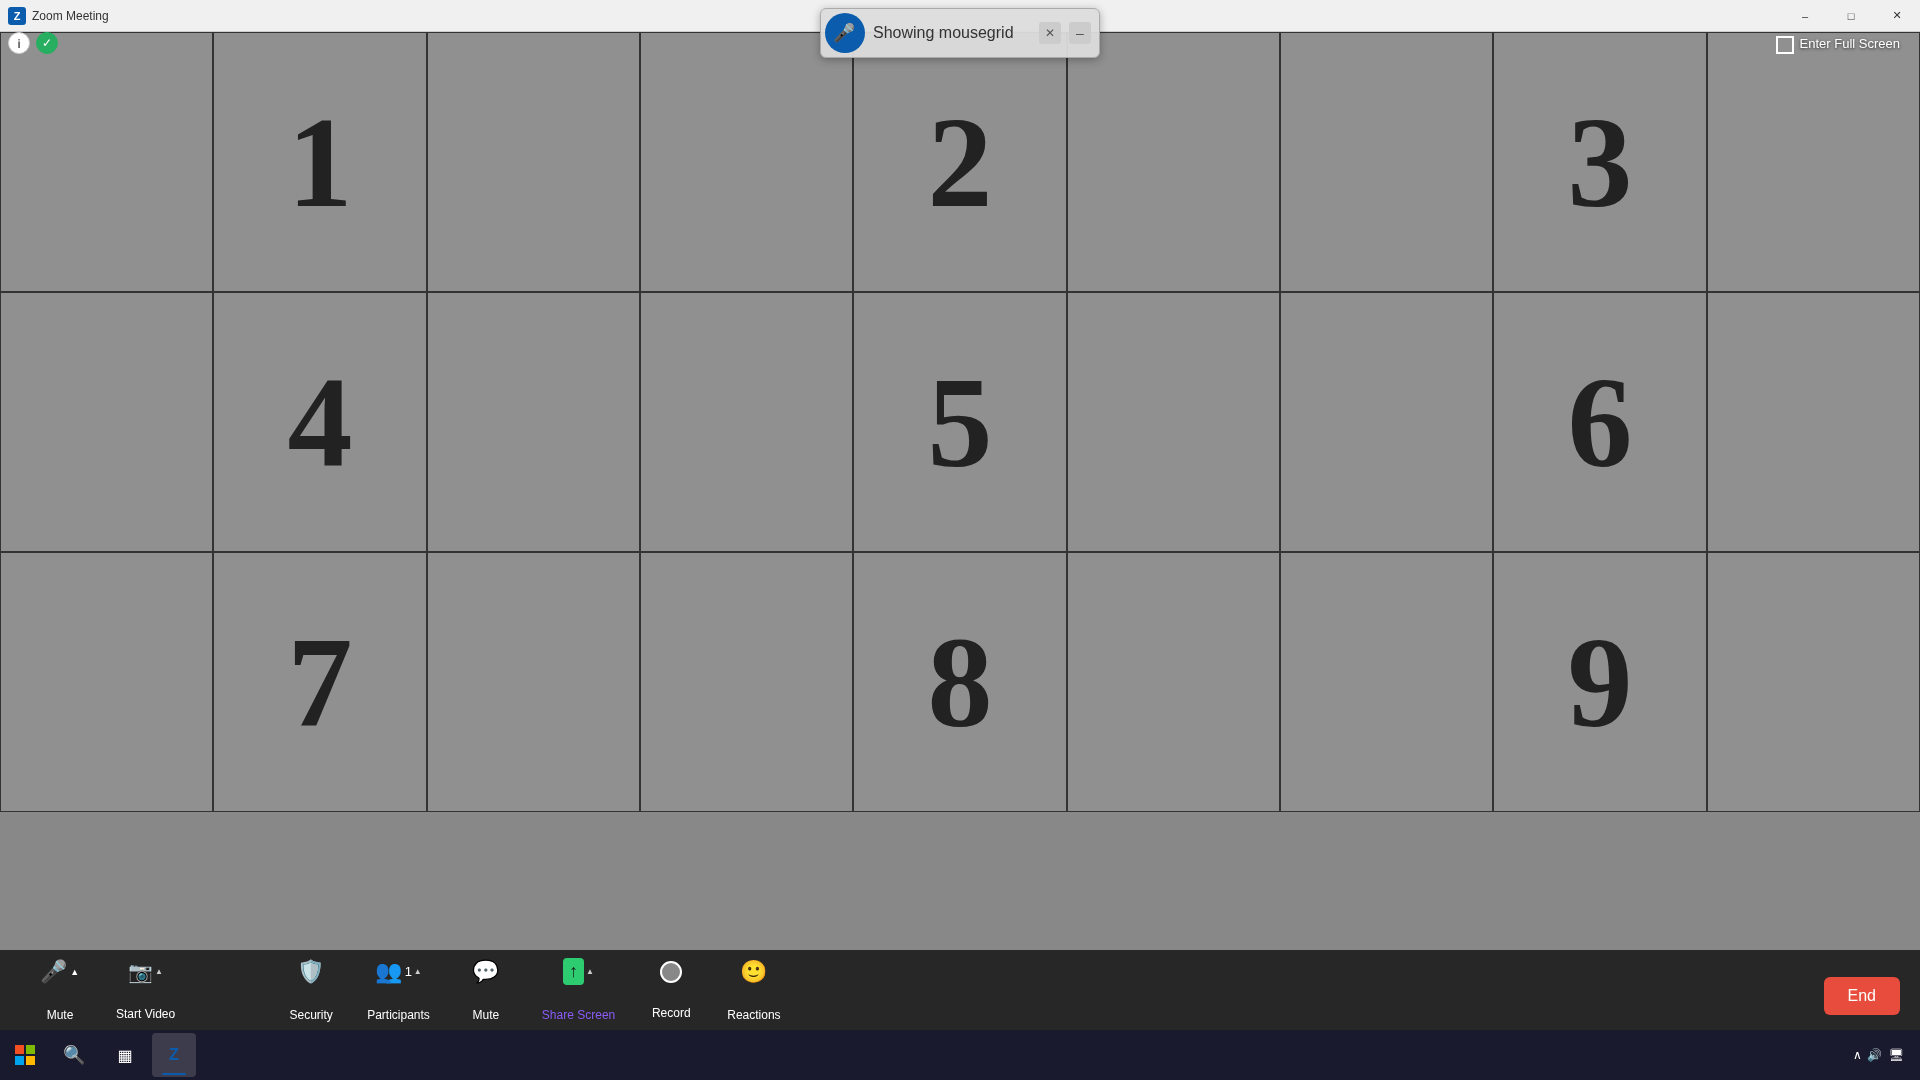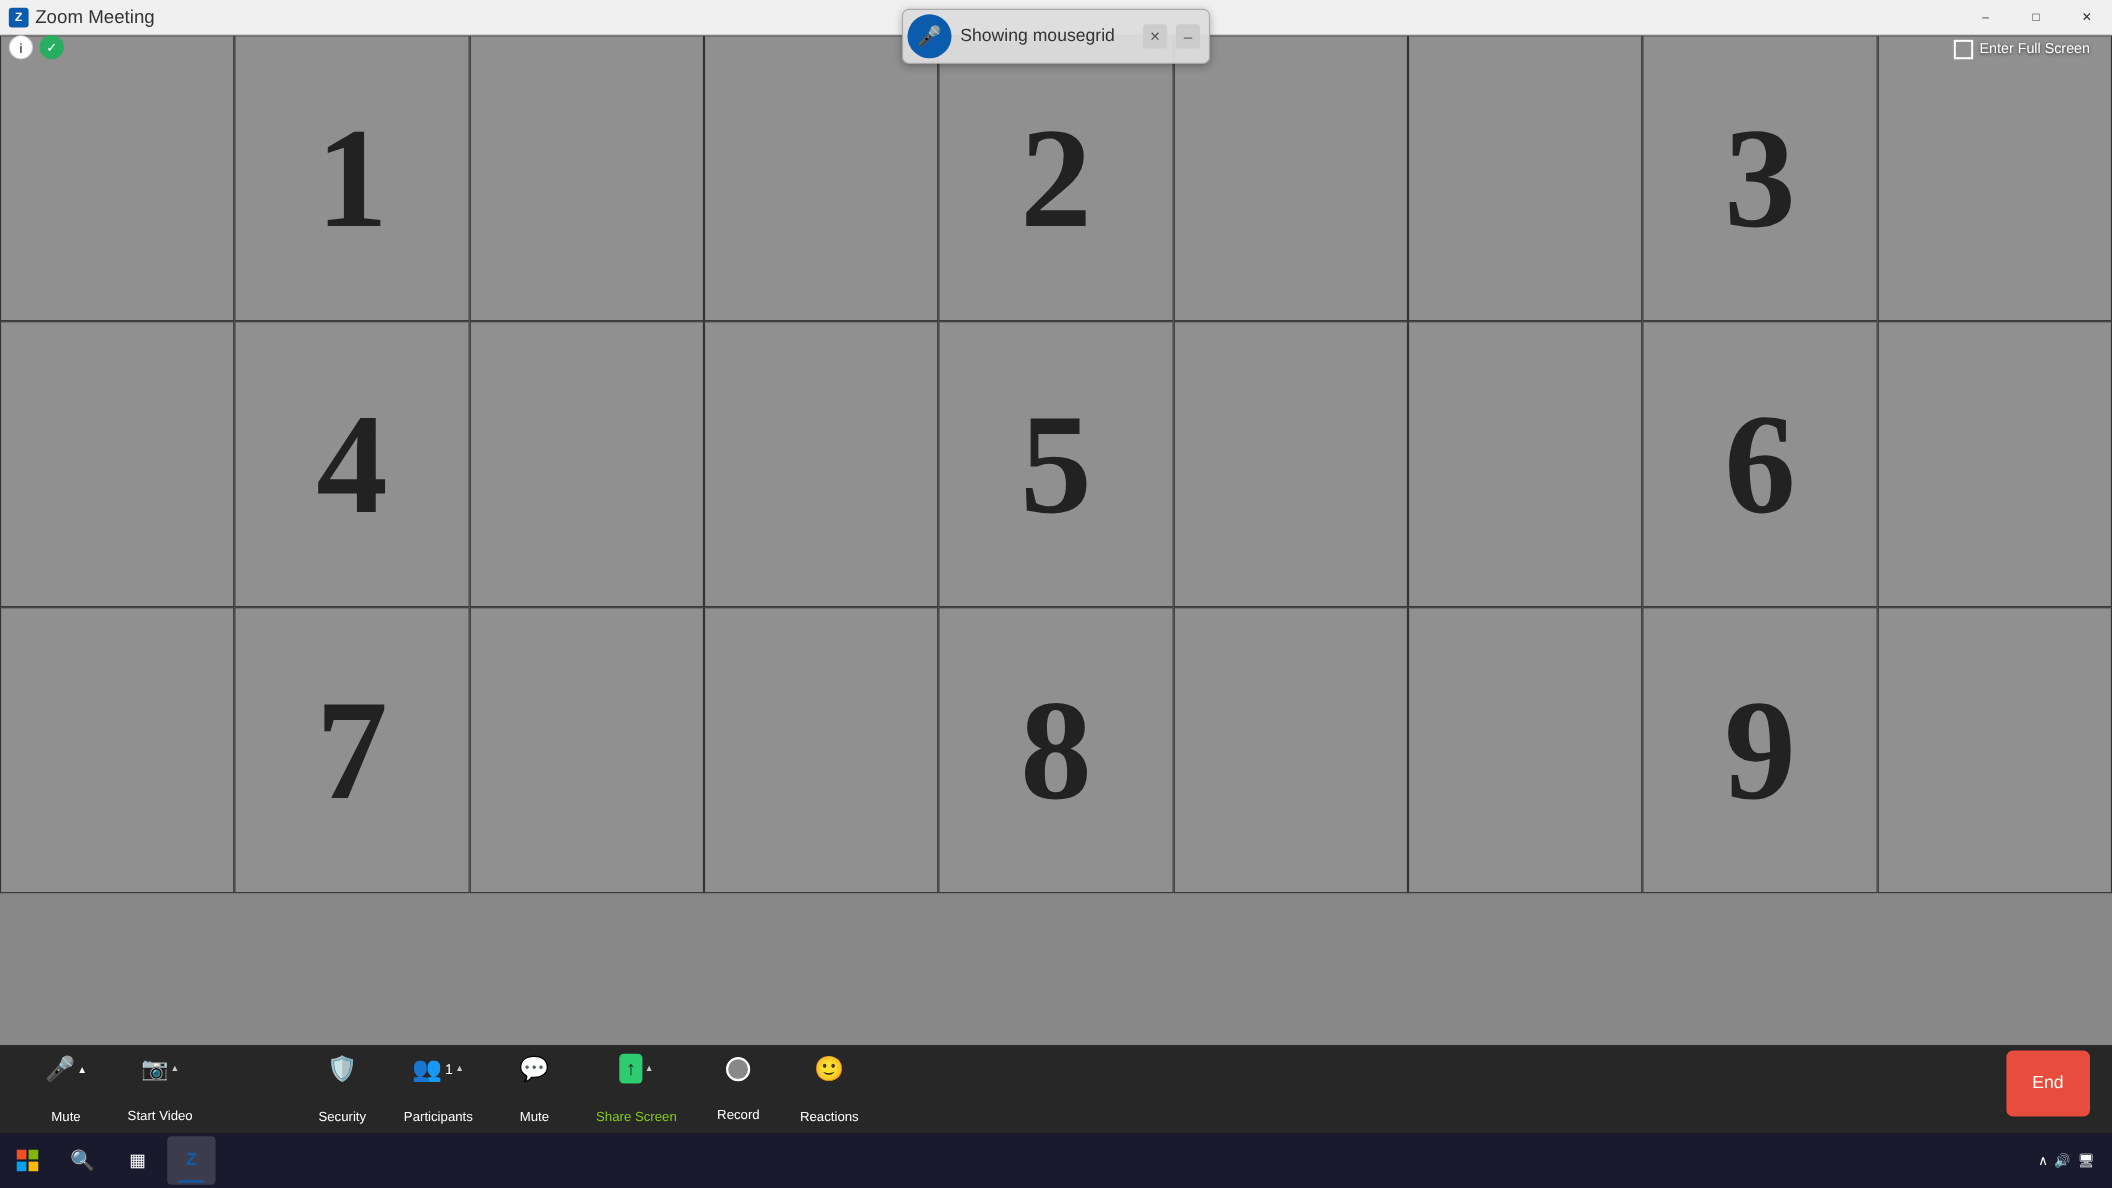--- a/index.html
+++ b/index.html
@@ -38,21 +38,21 @@
       background: #0b5cad;
       border-radius: 3px;
       display: flex;
       align-items: center;
       justify-content: center;
       color: white;
       font-size: 11px;
       font-weight: bold;
     }
     .title-bar-title {
-      font-size: 17px;
+      font-size: 12px;
       color: #333;
     }
     .title-bar-right {
       display: flex;
       align-items: center;
       gap: 0;
     }
     .title-bar-btn {
       width: 46px;
       height: 32px;
@@ -257,21 +257,21 @@
 
     
     .end-btn {
       position: absolute;
       bottom: 65px;
       right: 20px;
       background: #e74c3c;
       color: white;
       border: none;
       border-radius: 6px;
-      padding: 21px 24px;
+      padding: 10px 24px;
       font-size: 16px;
       cursor: pointer;
       z-index: 200;
       font-weight: 500;
     }
 
     
     .taskbar {
       position: absolute;
       bottom: 0;
@@ -473,21 +473,21 @@
   <div class="toolbar-item">
     <span class="toolbar-icon">💬</span>
     <span class="toolbar-label">Mute</span>
   </div>
 
   <div class="toolbar-item share-screen" style="position:relative;">
     <div style="display:flex; align-items:center; gap:2px;">
       <div class="share-screen-icon-bg">↑</div>
       <span style="color:#ccc; font-size:8px; position:relative; top:auto; right:auto;">▲</span>
     </div>
-    <span class="toolbar-label" style="color:#84cc16;">Share Screen</span>
+    <span class="toolbar-label" style="color:#8b5cf6;">Share Screen</span>
   </div>
 
   <div class="toolbar-item">
     <span class="toolbar-icon" style="width:22px;height:22px;border-radius:50%;background:#888;border:2px solid white;display:inline-block;"></span>
     <span class="toolbar-label">Record</span>
   </div>
 
   <div class="toolbar-item">
     <span class="toolbar-icon">🙂</span>
     <span class="toolbar-label">Reactions</span>

